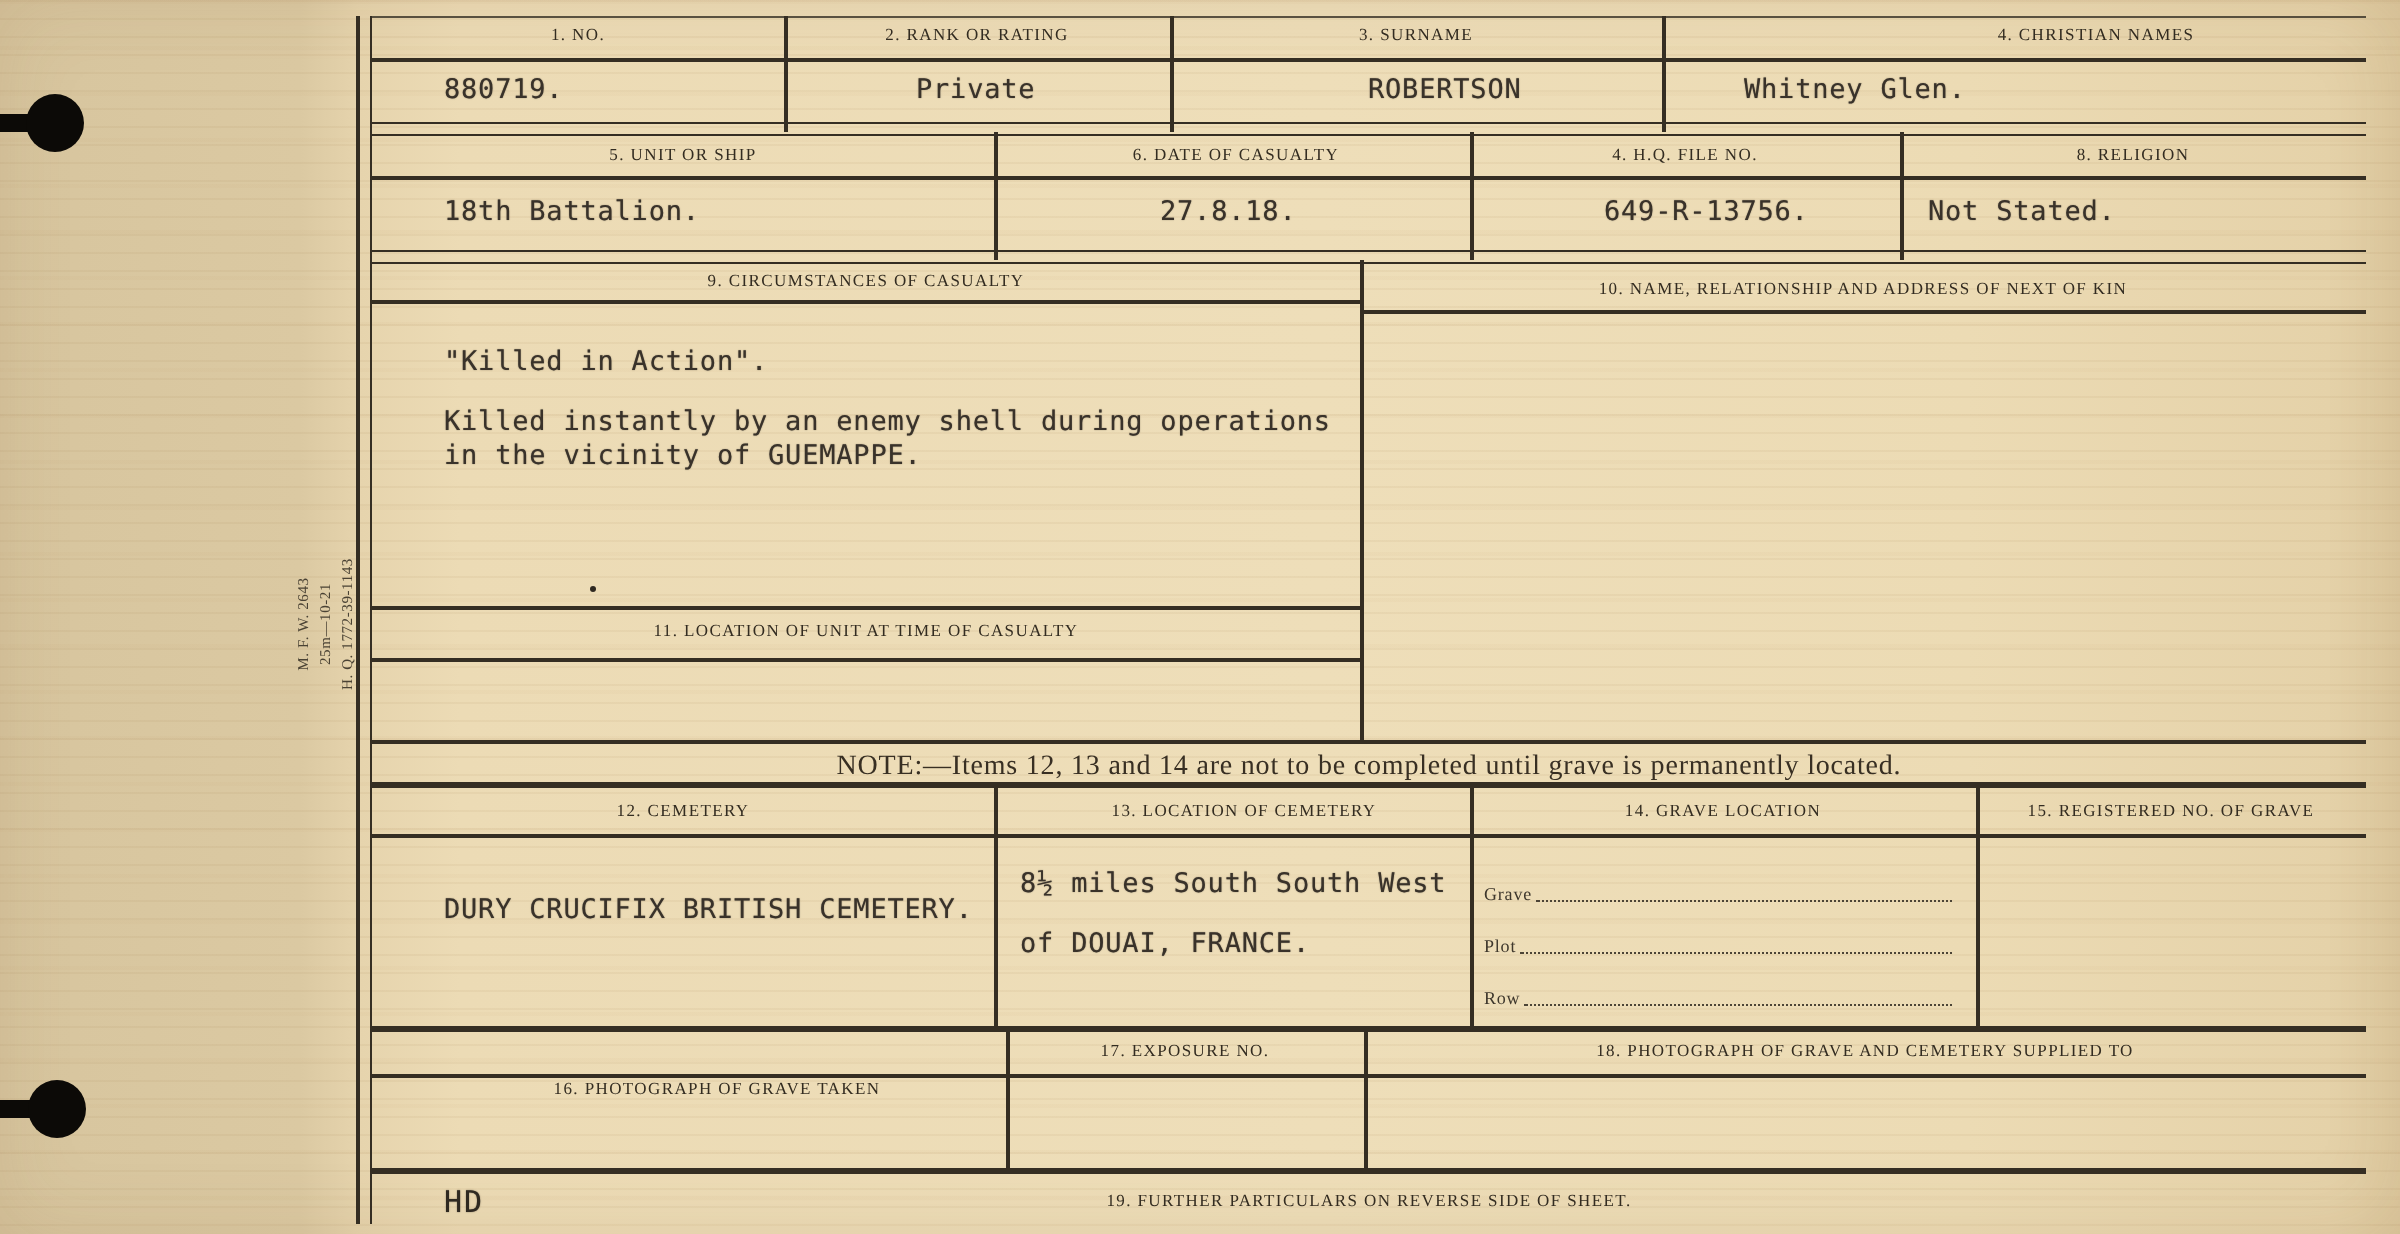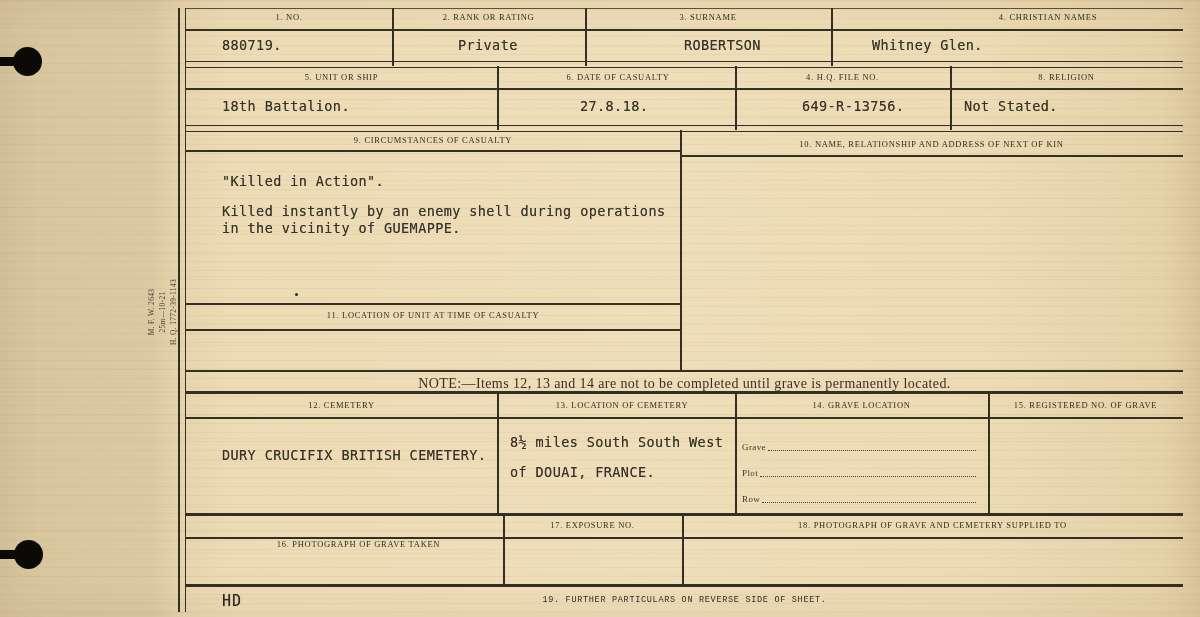--- a/index.html
+++ b/index.html
@@ -153,15 +153,15 @@
   <div class="vl" style="left:682px;top:515px;height:69px;"></div>
 
   <div class="lbl" style="left:200px;top:520px;width:317px;margin-top:19px;">16. PHOTOGRAPH OF GRAVE TAKEN</div>
   <div class="lbl" style="left:503px;top:520px;width:179px;">17. EXPOSURE NO.</div>
   <div class="lbl" style="left:682px;top:520px;width:501px;">18. PHOTOGRAPH OF GRAVE AND CEMETERY SUPPLIED TO</div>
   <div class="hl" style="left:186px;top:537px;width:997px;"></div>
 
   <div class="hl hl-thick" style="left:186px;top:584px;width:997px;"></div>
 
   <div class="hd" style="left:222px;top:592px;">HD</div>
-  <div class="lbl" style="left:186px;top:595px;width:997px;font-family:Liberation Mono, monospace;">19. FURTHER PARTICULARS ON REVERSE SIDE OF SHEET.</div>
+  <div class="lbl" style="left:186px;top:595px;width:997px;">19. FURTHER PARTICULARS ON REVERSE SIDE OF SHEET.</div>
 
 </div>
 
 </body></html>

